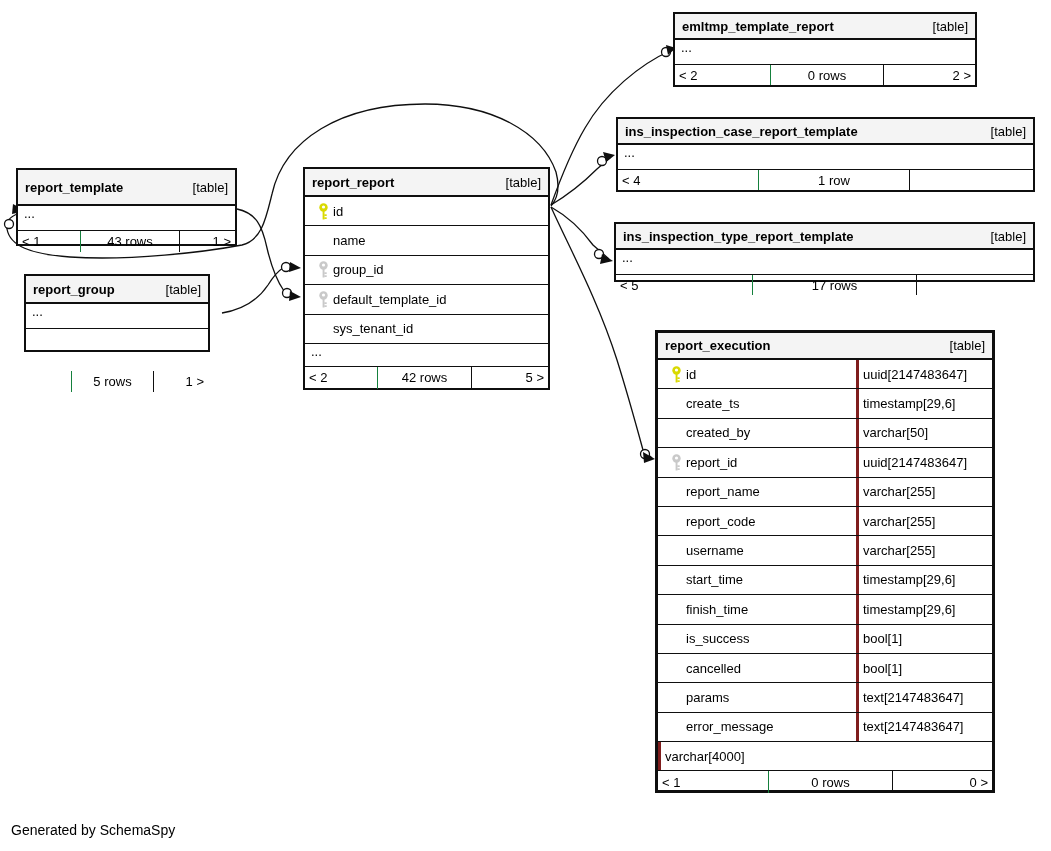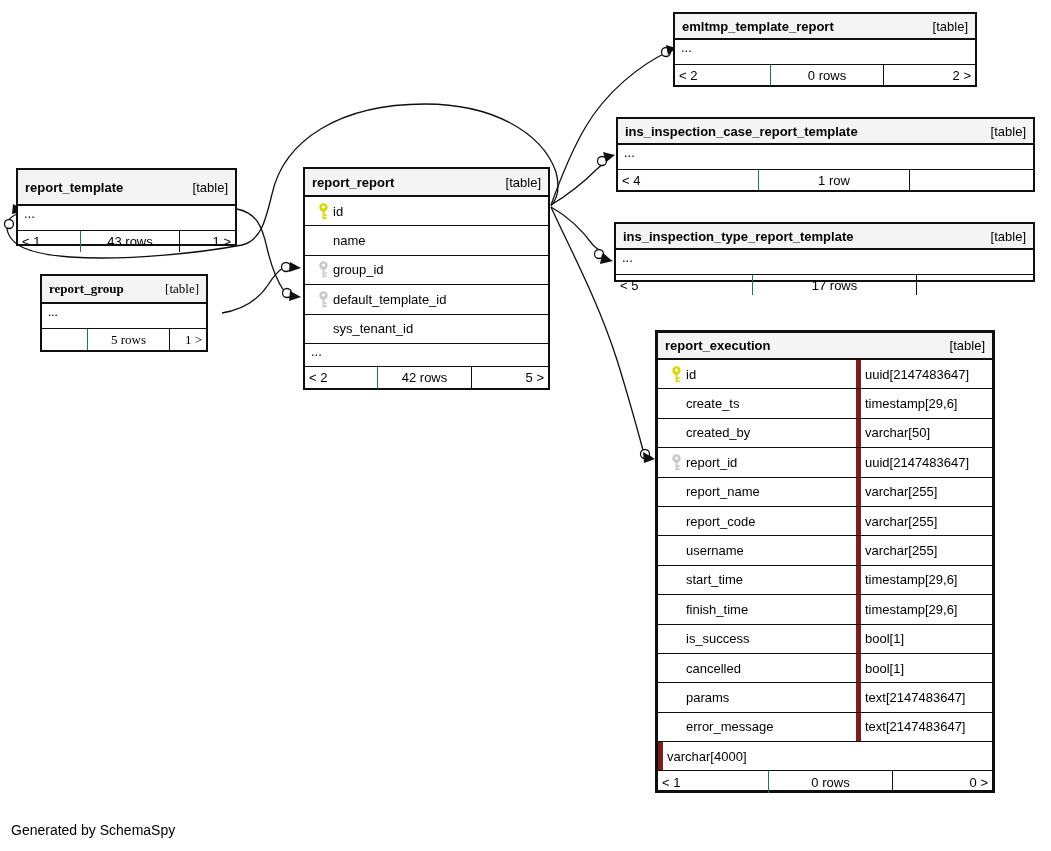--- a/index.html
+++ b/index.html
@@ -12,44 +12,44 @@
   .tbl.thick{border-width:3px;}
   .hdr{display:flex;justify-content:space-between;align-items:center;background:#f4f4f4;
        border-bottom:2px solid #0f0f0f;padding:0 7px;flex:0 0 auto;box-sizing:border-box;}
   .hdr .tname{font-weight:bold;}
   .hdr .badge{font-weight:normal;}
   .row{display:flex;align-items:center;border-bottom:1px solid #0f0f0f;box-sizing:border-box;flex:0 0 auto;}
   .row:last-of-type{border-bottom:none;}
   .namecell{display:flex;align-items:center;box-sizing:border-box;height:100%;}
   .keyslot{width:20px;display:flex;justify-content:center;align-items:center;flex:0 0 20px;padding-left:8px;}
   .noicon .keyslot{visibility:hidden;}
-  .typecell{border-left:5px solid #7f1d1d;height:100%;display:flex;align-items:center;
+  .typecell{border-left:3px solid #7f1d1d;height:100%;display:flex;align-items:center;
             padding-left:4px;box-sizing:border-box;flex:1 1 auto;}
   .dots{padding-left:6px;align-items:flex-start;}
   .ft{display:flex;flex:0 0 auto;box-sizing:border-box;}
   .ft span{display:flex;align-items:center;box-sizing:border-box;height:100%;}
   .ft .c1{padding-left:4px;justify-content:flex-start;}
   .ft .c2{justify-content:center;border-left:1px solid #15803d;border-right:1px solid #0f0f0f;}
   .ft .c3{padding-right:4px;justify-content:flex-end;}
   .key{display:block;}
   .key.pk{color:#d9d900;}
   .key.fk{color:#c9c9c9;}
   #note{position:absolute;left:11px;top:822px;font-size:14px;z-index:2;}
 
   
   #t-report-template{left:16px;top:168px;width:221px;height:78px;}
   #t-report-template .hdr{height:36px;}
   #t-report-template .dots{height:25px;}
   #t-report-template .ft{height:21px;}
   #t-report-template .c1{width:62px;}#t-report-template .c2{width:100px;}#t-report-template .c3{flex:1;}
 
-  #t-report-group{left:40px;top:274px;width:168px;height:78px;font-family:Liberation Serif, serif;}
+  #t-report-group{left:24px;top:274px;width:186px;height:78px;}
   #t-report-group .hdr{height:28px;}
   #t-report-group .dots{height:25px;}
-  #t-report-group .ft{height:21px;}
+  #t-report-group .ft{height:21px;margin-top:42px;}
   #t-report-group .c1{width:45px;}#t-report-group .c2{width:83px;}#t-report-group .c3{flex:1;}
 
   #t-report-report{left:303px;top:167px;width:247px;height:223px;}
   #t-report-report .hdr{height:28px;}
   #t-report-report .row.col{height:29.4px;}
   #t-report-report .dots{height:23px;}
   #t-report-report .ft{height:22px;}
   #t-report-report .c1{width:72px;}#t-report-report .c2{width:95px;}#t-report-report .c3{flex:1;}
 
   #t-emltmp{left:673px;top:12px;width:304px;height:75px;}

